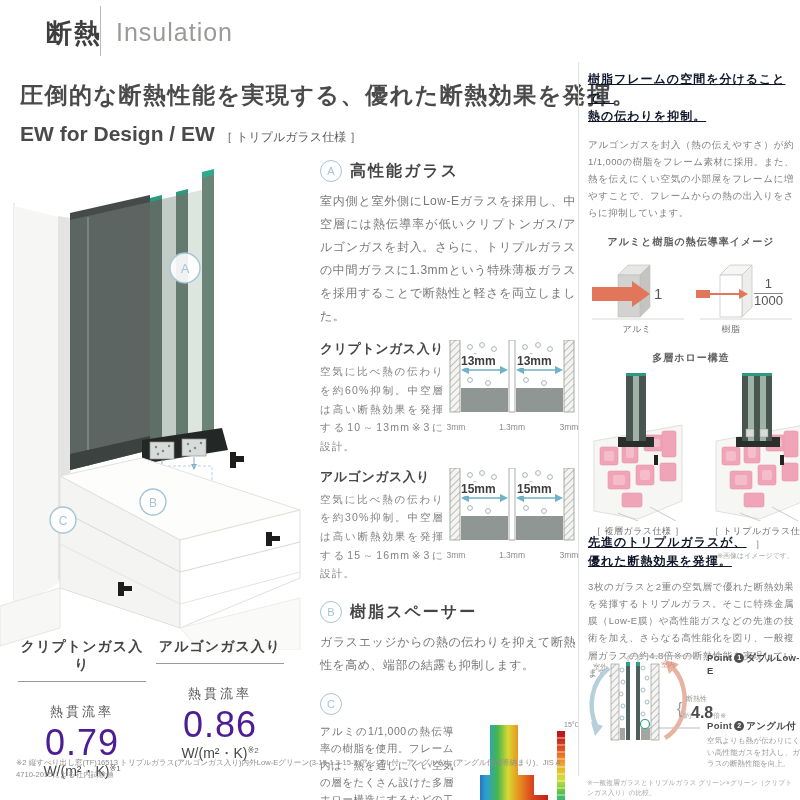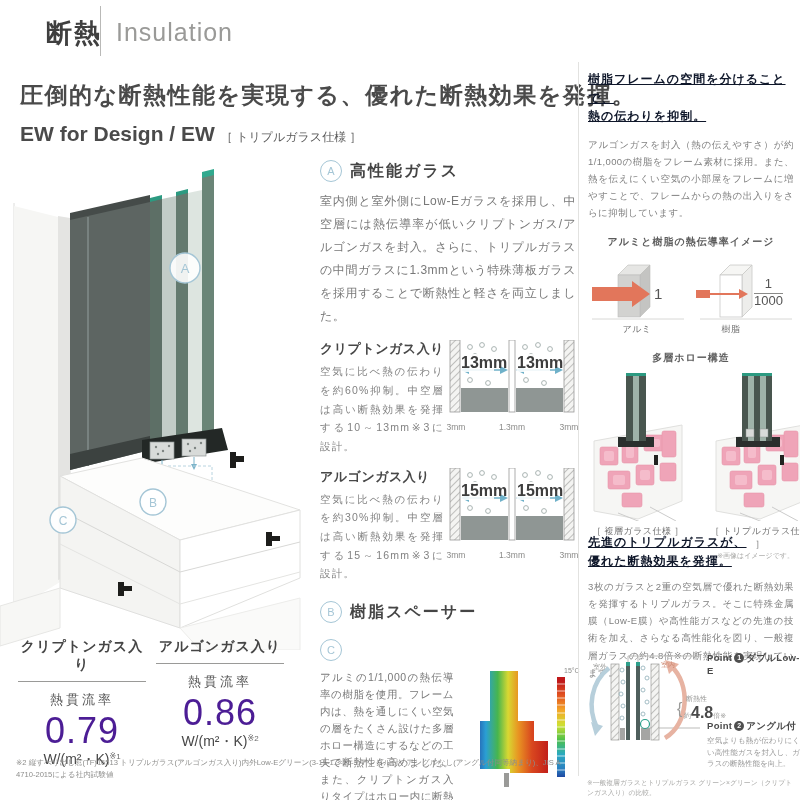--- a/index.html
+++ b/index.html
@@ -19,42 +19,42 @@
   .sec-head{display:flex;align-items:center;gap:8px;margin:0 0 8px 0;}
   .badge{width:20px;height:20px;border:1px solid #a5c6d6;border-radius:50%;color:#a5c6d6;
          font-size:11px;display:flex;align-items:center;justify-content:center;flex:0 0 auto;}
   .sec-title{font-size:16px;font-weight:bold;color:#454545;letter-spacing:2px;}
   .body-txt{font-size:12px;line-height:1.92;color:#787878;text-align:justify;letter-spacing:0.5px;}
   .gas-row{display:flex;gap:4px;margin-top:12px;}
   .gas-txt{width:128px;}
   .gas-title{font-size:13px;font-weight:bold;color:#474747;margin-bottom:4px;letter-spacing:0.5px;}
   .gas-body{font-size:10.5px;line-height:1.78;color:#828282;letter-spacing:1.2px;text-align:justify;}
   .gas-diagram{position:relative;width:128px;height:92px;flex:0 0 auto;}
-  .gap-label{position:absolute;top:14px;width:33px;text-align:center;font-size:16px;font-weight:bold;
+  .gap-label{position:absolute;top:14px;width:33px;text-align:center;font-size:12px;font-weight:bold;
              color:#3d3d3d;background:rgba(255,255,255,0.88);}
   .dim{position:absolute;bottom:0;width:30px;text-align:center;font-size:8.5px;color:#8a8a88;}
   .scale-lab{font-size:7px;color:#8a8a88;}
   
   .r-head{font-size:12px;font-weight:bold;color:#0f172a;line-height:1.55;letter-spacing:1px;text-decoration:underline;}
   .r-body{font-size:9.5px;line-height:1.8;color:#808080;text-align:justify;letter-spacing:0.4px;}
   .r-cap{font-size:10px;font-weight:bold;color:#5c5c5c;text-align:center;letter-spacing:1px;}
   .img-label{font-size:9px;color:#6e6e6e;text-align:center;letter-spacing:0.5px;}
   .img-note{font-size:7px;color:#a9a9a7;text-align:right;}
   .pt-title{font-size:9.5px;font-weight:bold;color:#4a4a4a;letter-spacing:0.3px;}
   .pnum{display:inline-block;width:10px;height:10px;border-radius:50%;background:#4f4f4f;color:#fff;
         font-size:7px;line-height:10px;text-align:center;vertical-align:1px;margin:0 2px;}
   .pt-body{font-size:7.5px;line-height:1.55;color:#979797;margin-top:2px;text-align:justify;}
   .mini{font-size:7px;color:#9a9a98;}
   .ratio-val{font-size:16px;font-weight:bold;color:#4a4a4a;}
   .r-foot{font-size:6.8px;color:#a9a9a7;}
   
   .stat{width:128px;text-align:center;}
   .stat-title{font-size:14px;font-weight:bold;color:#454545;letter-spacing:1px;
               border-bottom:1px solid #9a9a98;padding-bottom:7px;}
-  .stat-label{font-size:13px;color:#555;letter-spacing:3px;margin-top:9px;font-family:Liberation Serif, serif;}
+  .stat-label{font-size:13px;color:#555;letter-spacing:3px;margin-top:21px;font-family:Liberation Serif, serif;}
   .stat-value{font-size:36px;color:#4c1d95;letter-spacing:1px;line-height:1.1;margin-top:2px;}
   .stat-unit{font-size:14px;color:#484848;margin-top:0px;}
   .sup{font-size:8px;vertical-align:5px;color:#6a6a6a;}
   .footnotes{left:16px;top:757px;width:560px;font-size:7.6px;color:#8d8d8b;line-height:1.55;}
   .fraction{display:inline-block;text-align:center;font-size:13px;color:#555;line-height:1.1;}
   .fraction .num{display:block;border-bottom:1px solid #8a8a88;padding:0 10px 1px;}
 </style>
 </head>
 <body>
 
@@ -269,20 +269,21 @@
       <span class="dim" style="left:-7px;">3mm</span>
       <span class="dim" style="left:49px;">1.3mm</span>
       <span class="dim" style="left:106px;">3mm</span>
     </div>
   </div>
 
   <div class="sec-head" style="margin-top:18px;">
     <span class="badge">B</span>
     <span class="sec-title">樹脂スペーサー</span>
   </div>
+  <div class="body-txt">ガラスエッジからの熱の伝わりを抑えて断熱性を高め、端部の結露も抑制します。</div>
 
   <div class="sec-head" style="margin-top:16px;">
     <span class="badge">C</span>
   </div>
   <div style="display:flex;gap:6px;">
     <div class="body-txt" style="width:134px;font-size:10.5px;line-height:1.62;">アルミの1/1,000の熱伝導率の樹脂を使用。フレーム内は、熱を通しにくい空気の層をたくさん設けた多層ホロー構造にするなどの工夫で断熱性を高めました。また、クリプトンガス入りタイプはホロー内に断熱材を入れ、さらに高断熱化を図っています。</div>
     <div style="width:116px;">
       <div style="display:flex;gap:2px;">
         <svg width="92" height="122" viewBox="0 0 92 122">
           <polygon points="30,2 58,2 58,52 30,52" fill="url(#thermGrad)"></polygon>
@@ -348,21 +349,21 @@
     <span class="fraction" style="position:absolute;left:166px;top:22px;">
       <span class="num">1</span>
       <span>1000</span>
     </span>
     <span class="img-label" style="position:absolute;left:14px;top:68px;width:70px;">アルミ</span>
     <span class="img-label" style="position:absolute;left:120px;top:68px;width:46px;">樹脂</span>
   </div>
 
   <div class="r-cap" style="margin-top:10px;">多層ホロー構造</div>
 
-  <div style="display:flex;gap:22px;margin-top:6px;font-family:Liberation Serif, serif;">
+  <div style="display:flex;gap:22px;margin-top:6px;">
     <div style="width:100px;">
       <svg width="100" height="150" viewBox="0 0 100 150">
         <polygon points="6,70 94,54 94,130 50,148 6,140" fill="#f6f6f4" stroke="#e0e0de"></polygon>
         <g fill="#ef9cb2" stroke="#e58aa2" stroke-width="0.6" opacity="0.9">
           <rect x="12" y="76" width="18" height="18" rx="2"></rect>
             <rect x="34" y="70" width="16" height="22" rx="2"></rect>
           <rect x="56" y="64" width="20" height="16" rx="2"></rect>
             <rect x="74" y="60" width="14" height="26" rx="2"></rect>
           <rect x="20" y="100" width="22" height="18" rx="2"></rect>
             <rect x="48" y="94" width="18" height="20" rx="2"></rect>

